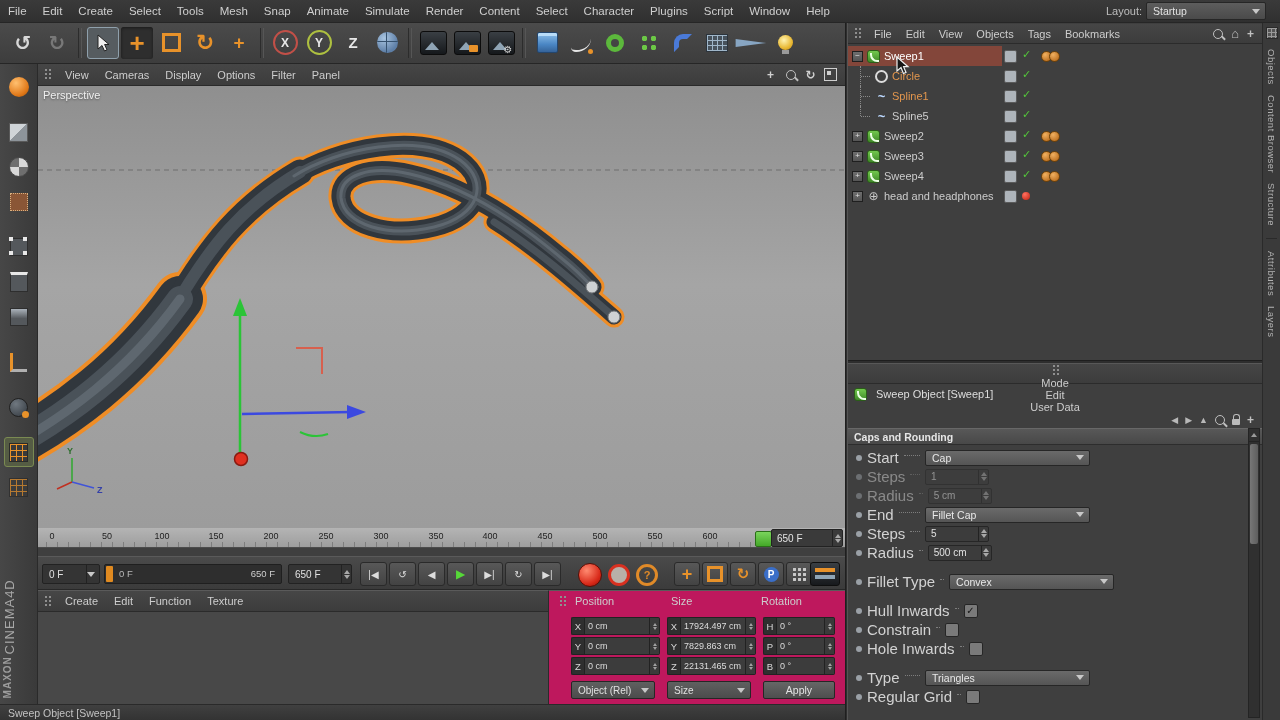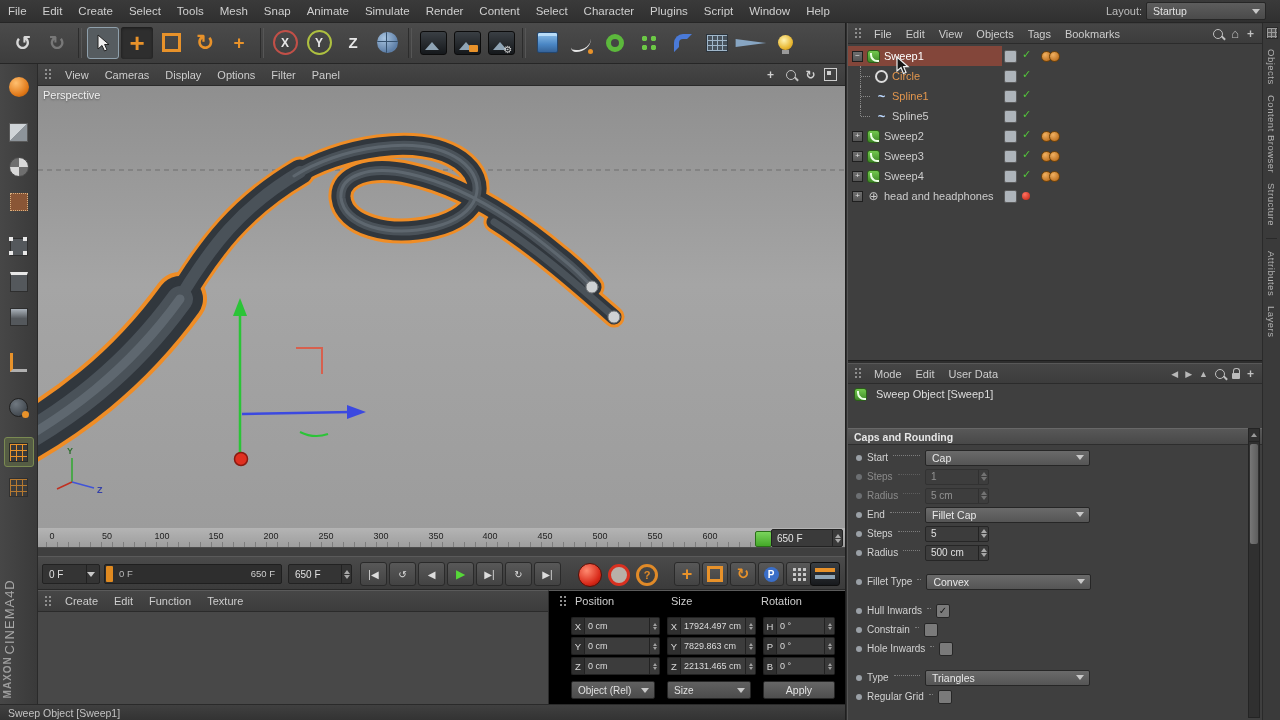--- a/index.html
+++ b/index.html
@@ -133,21 +133,21 @@
   .ksq{width:10px;height:10px;border:3px solid #e8922a;}
   .krot{color:#e8922a;font-weight:bold;font-size:15px;}
   .kp{width:15px;height:15px;border-radius:50%;background:#3a6ec8;color:#fff;font-size:10px;font-weight:bold;display:flex;align-items:center;justify-content:center;}
   .kdots{width:14px;height:14px;background-image:radial-gradient(circle,#c8c8c8 1.4px,transparent 1.7px);background-size:5px 5px;}
   .tlbtn{position:absolute;left:772px;top:5px;width:30px;height:24px;background:linear-gradient(#3a3f44,#17191c);border:1px solid #0e0e0e;border-radius:3px;box-sizing:border-box;}
   .tlbtn::after{content:"";position:absolute;left:4px;top:5px;width:20px;height:4px;background:#e8922a;box-shadow:0 7px 0 #8fa4b5;}
   
   .matpanel{position:absolute;left:38px;top:590px;width:510px;height:114px;background:#484848;border-top:1px solid #5a5a5a;box-sizing:border-box;}
   .panelmenu{height:20px;background:linear-gradient(#464646,#3c3c3c);border-bottom:1px solid #2b2b2b;display:flex;align-items:center;}
   .panelmenu .mi{padding:0 8px;font-size:11px;color:#cdcdcd;}
-  .coordpanel{position:absolute;left:548px;top:590px;width:297px;height:114px;background:#000000;border-top:1px solid #5a5a5a;
+  .coordpanel{position:absolute;left:548px;top:590px;width:297px;height:114px;background:#be185d;border-top:1px solid #5a5a5a;
               border-left:1px solid #2b2b2b;box-sizing:border-box;}
   .chead{position:absolute;font-size:11px;color:#cdcdcd;top:4px;}
   .cgrp{display:flex;height:18px;position:absolute;}
   .cchip{width:12px;background:#2f2f2f;border:1px solid #222;border-right:none;color:#d8d8d8;font-size:9.5px;
          display:flex;align-items:center;justify-content:center;border-radius:2px 0 0 2px;}
   .cval{width:61px;background:#3c3c3c;border:1px solid #222;color:#dcdcdc;font-size:9px;display:flex;align-items:center;
         padding-left:3px;overflow:hidden;white-space:nowrap;}
   .cspin{width:9px;background:#3a3a3a;border:1px solid #222;border-left:none;display:flex;flex-direction:column;
          align-items:center;justify-content:center;gap:1px;border-radius:0 2px 2px 0;}
   .cspin::before{content:"";border-left:2.5px solid transparent;border-right:2.5px solid transparent;border-bottom:3.5px solid #a0a0a0;}
@@ -188,39 +188,39 @@
   .ic-spline{color:#bcd8ff;font-weight:bold;font-size:13px;line-height:13px;text-align:center;}
   .ic-null{color:#c8c8c8;font-size:12px;line-height:13px;text-align:center;}
   .oname{font-size:11px;color:#cccccc;white-space:nowrap;}
   .oname.orange{color:#e2964e;}
   .vis{position:absolute;left:156px;top:4px;width:11px;height:11px;background:#aeb4ba;border:1px solid #5a5a5a;border-radius:2px;}
   .chk{position:absolute;left:174px;top:2px;color:#54c83a;font-size:11px;font-weight:bold;}
   .reddot{position:absolute;left:174px;top:6px;width:8px;height:8px;border-radius:50%;background:radial-gradient(circle at 35% 30%,#ff7060,#c02010);}
   .tags{position:absolute;left:196px;top:5px;}
   .tags i{display:inline-block;width:9px;height:9px;border-radius:50%;background:radial-gradient(circle at 35% 30%,#f0b060,#b06010);border:1px solid #6e4208;margin-left:-3px;}
   .amsplit{position:absolute;left:0;top:338px;width:100%;height:4px;background:#2e2e2e;border-top:1px solid #1e1e1e;border-bottom:1px solid #585858;box-sizing:border-box;}
-  .ammenu{position:absolute;left:0;top:342px;width:100%;height:20px;display:flex;align-items:center;background:linear-gradient(#464646,#3c3c3c);border-bottom:1px solid #2b2b2b;box-sizing:border-box;}
+  .ammenu{position:absolute;left:0;top:342px;width:100%;height:20px;display:flex;align-items:center;background:linear-gradient(#464646,#3c3c3c);border-bottom:1px solid #2b2b2b;box-sizing:border-box;flex-direction:column;}
   .ammenu .mi{padding:0 7px;font-size:11px;color:#cdcdcd;}
   .amicons{margin-left:auto;display:flex;align-items:center;gap:7px;padding-right:8px;color:#b8b8b8;font-size:9px;}
   .lockic{width:8px;height:6px;background:#bbb;border-radius:1px;position:relative;margin-top:4px;}
   .lockic::before{content:"";position:absolute;top:-5px;left:1px;width:5px;height:5px;border:1.5px solid #bbb;border-bottom:none;border-radius:3px 3px 0 0;}
   .amtitle{position:absolute;left:0;top:362px;width:100%;height:20px;display:flex;align-items:center;padding-left:6px;box-sizing:border-box;}
   .amtitle .t{font-size:11px;color:#dedede;margin-left:5px;}
   .tabs{position:absolute;left:4px;top:384px;display:flex;gap:2px;}
   .tab{padding:2px 9px;font-size:10.5px;color:#cfcfcf;background:linear-gradient(#565656,#474747);border:1px solid #2c2c2c;border-radius:3px 3px 0 0;}
   .tab.active{background:linear-gradient(#8299ad,#68808f);color:#fff;border-color:#2c3540;}
   .section{position:absolute;left:0;top:406px;width:100%;height:17px;background:linear-gradient(#585858,#484848);
            border-top:1px solid #686868;border-bottom:1px solid #2d2d2d;display:flex;align-items:center;box-sizing:border-box;}
   .section .t{font-size:10.5px;font-weight:bold;color:#e6e6e6;padding-left:6px;}
   .arows{position:absolute;left:0;top:426px;width:396px;}
   .arow{height:19px;display:flex;align-items:center;padding-left:8px;box-sizing:border-box;}
   .arow.gap{margin-top:10px;}
   .arow.dim{opacity:.5;}
   .adot{width:6px;height:6px;border-radius:50%;background:#9aa0a6;margin-right:5px;flex:none;}
-  .albl{font-size:10px;color:#d2d2d2;white-space:nowrap;}
+  .albl{font-size:15px;color:#d2d2d2;white-space:nowrap;}
   .leader{flex:1;border-bottom:1px dotted #7e7e7e;margin:0 5px 4px 5px;min-width:4px;}
   .dd{width:165px;height:16px;background:linear-gradient(#6a6a6a,#555);border:1px solid #262626;border-radius:2px;
       display:flex;align-items:center;margin-right:154px;box-sizing:border-box;flex:none;}
   .dd .v{flex:1;padding-left:6px;font-size:10.5px;color:#e8e8e8;white-space:nowrap;overflow:hidden;}
   .numf{width:64px;height:16px;background:#3c3c3c;border:1px solid #262626;border-radius:2px;display:flex;align-items:center;
         margin-right:255px;box-sizing:border-box;flex:none;}
   .numf .v{flex:1;padding-left:5px;font-size:10px;color:#e0e0e0;white-space:nowrap;}
   .cb{width:12px;height:12px;background:#7a7a7a;border:1px solid #262626;border-radius:2px;margin-right:307px;
       display:flex;align-items:center;justify-content:center;flex:none;}
   .cb .m{font-size:10px;font-weight:bold;color:#161616;line-height:10px;}

